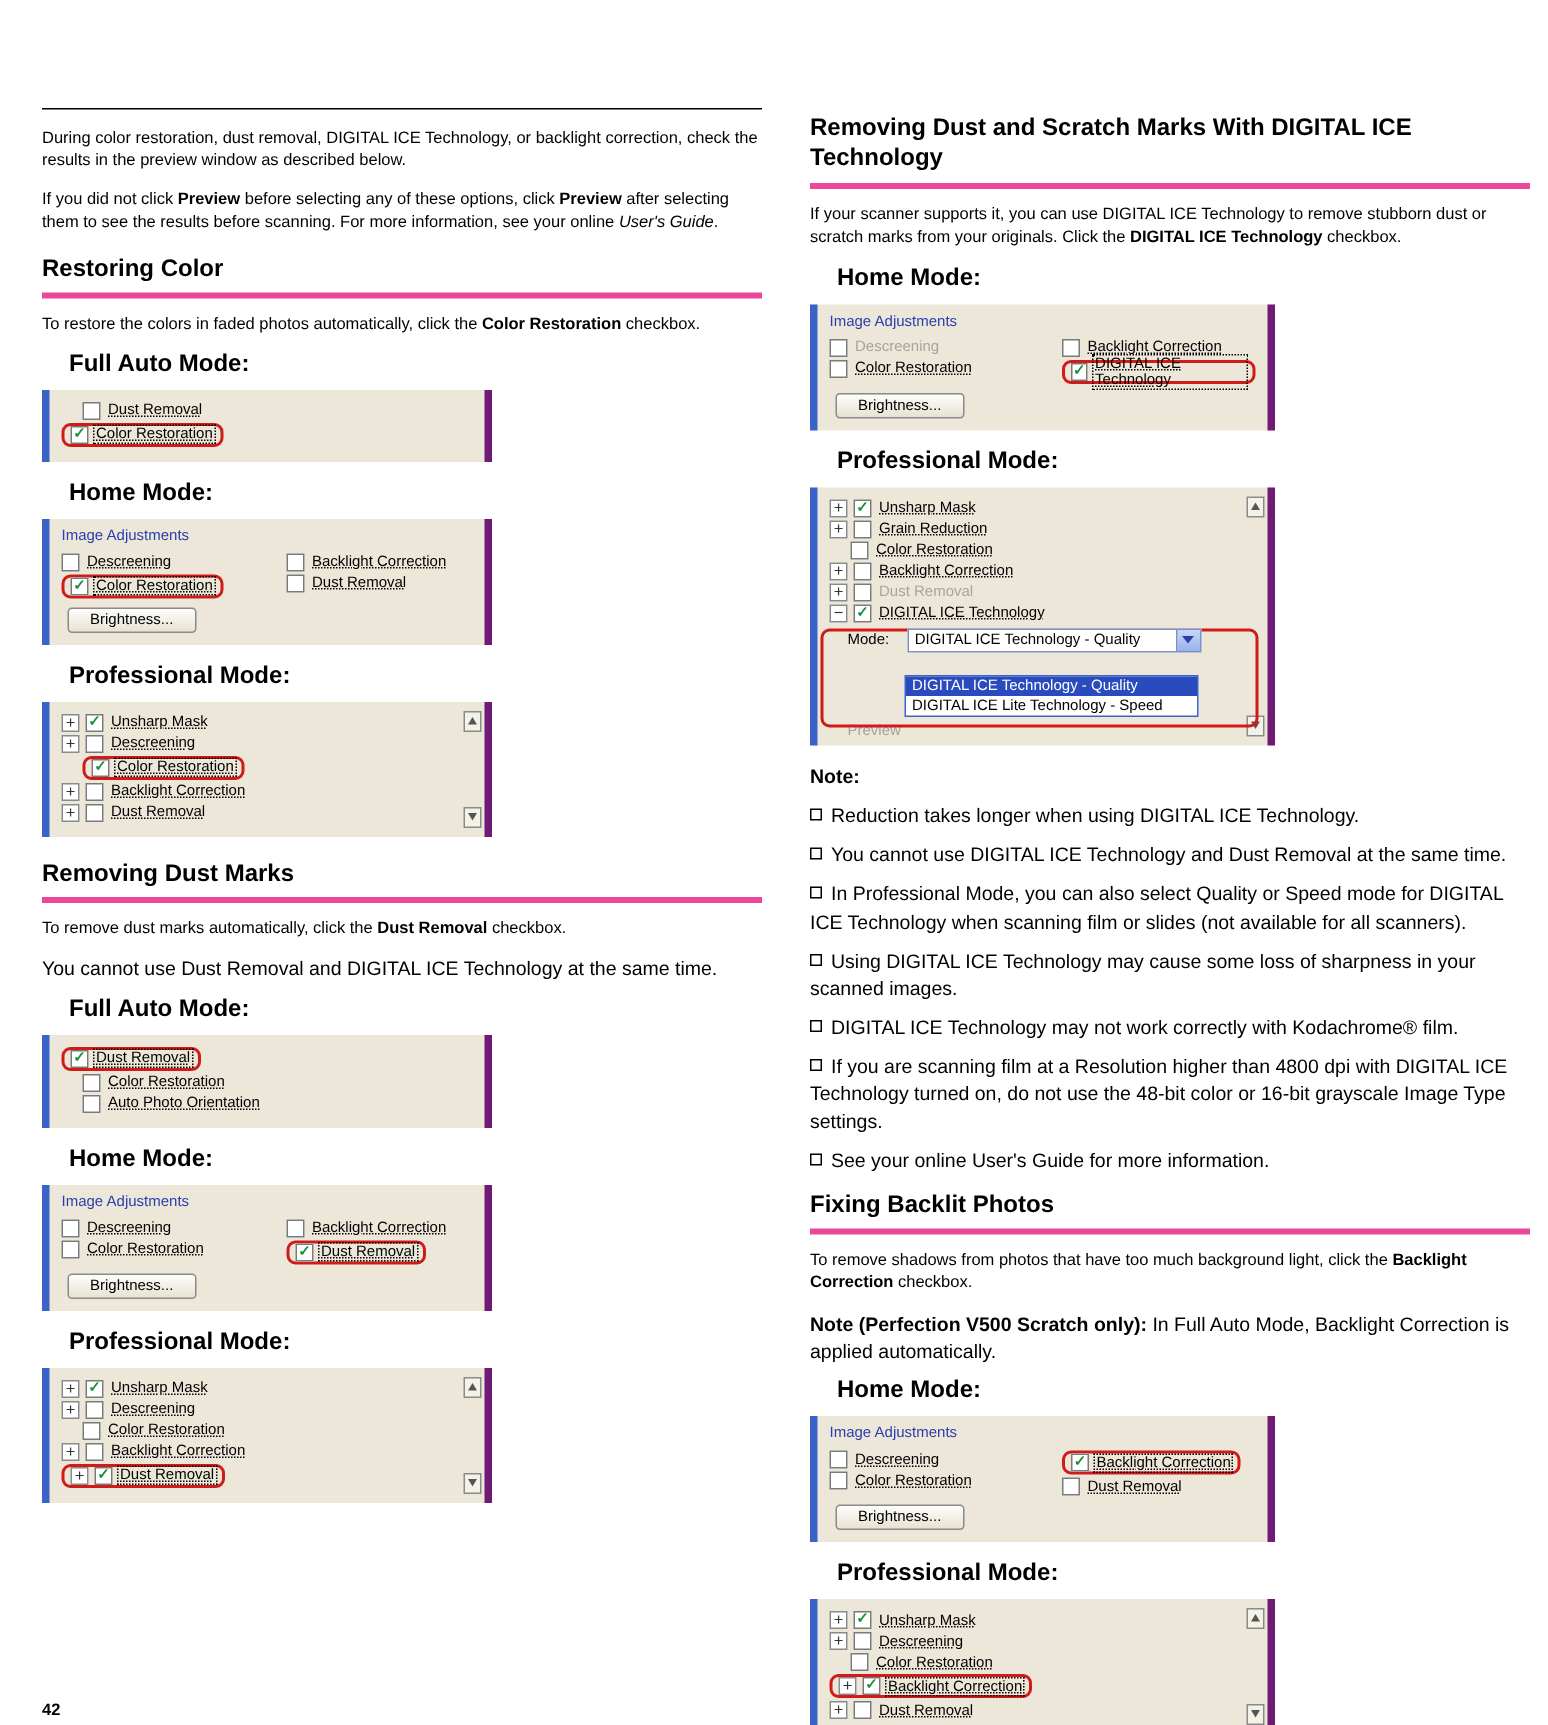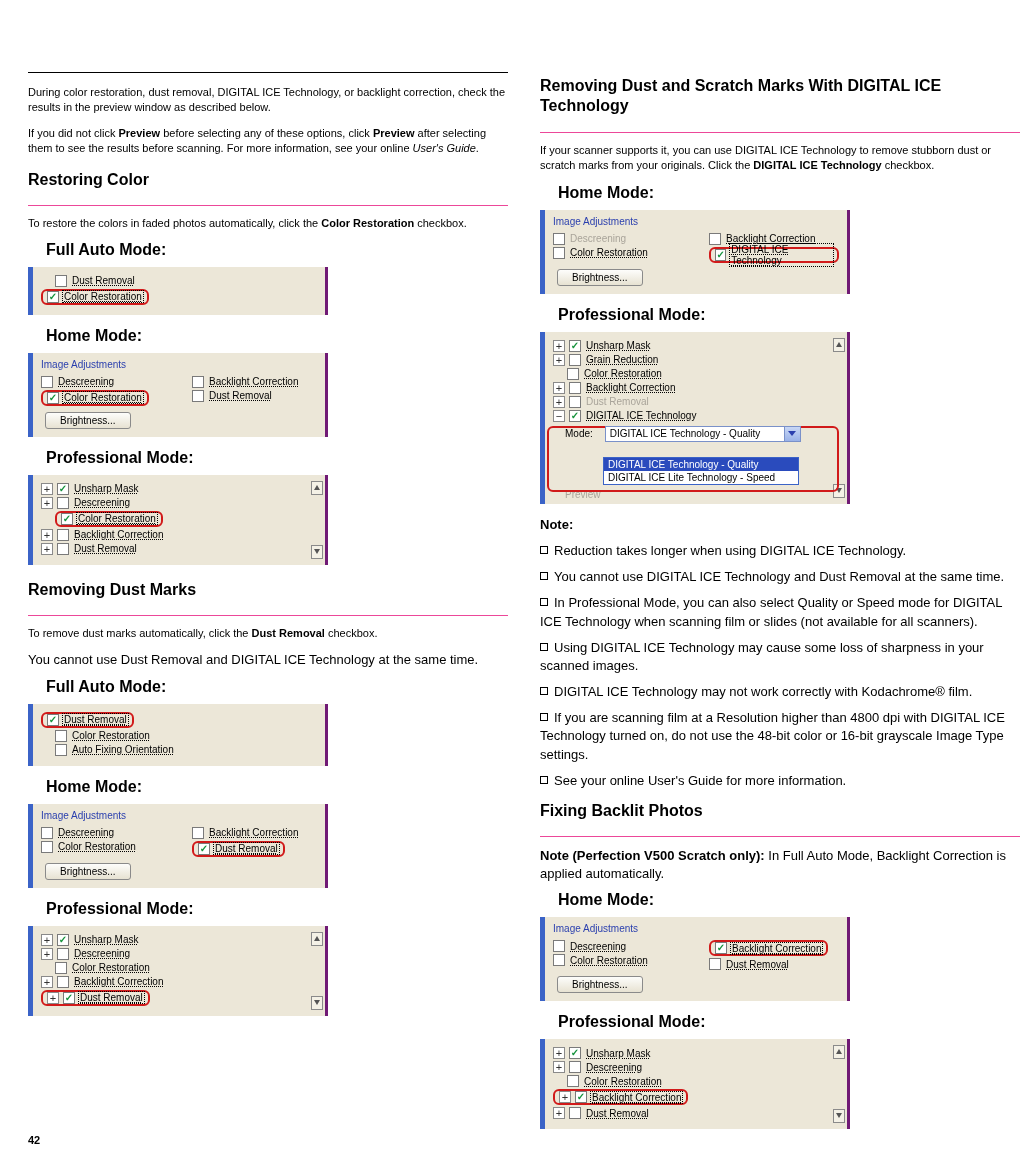--- a/index.html
+++ b/index.html
@@ -16,22 +16,22 @@
   .col-left, .col-right {
     position: absolute;
     width: 480px;
   }
   .col-left { left: 28px; top: 0; }
   .col-right { left: 540px; top: 0; }
 
   .heading {
     font-size: 16px;
     font-weight: bold;
-    padding: 4px 0 16px 0;
-    border-bottom: 1px solid #ec4899;
+    padding: 4px 0 6px 0;
+    border-bottom: 4px solid #ec4899;
     margin-bottom: 10px;
   }
   .page-top-rule {
     border-bottom: 1px solid #000;
     height: 0;
     margin-top: 72px;
     margin-bottom: 12px;
   }
   .body-text {
     font-size: 11px;
@@ -49,21 +49,21 @@
     line-height: 1.4;
     margin: 2px 0 8px 0;
   }
   .note b { font-weight: bold; }
   .sq { display:inline-block; width:8px; height:8px; border:1px solid #000; margin-right:6px; vertical-align:1px; }
 
   
   .panel {
     position: relative;
     border-left: 5px solid #3b63c7;
-    border-right: 3px solid #701a75;
+    border-right: 5px solid #701a75;
     background: #ece7d8;
     margin: 8px 0 12px 0;
     padding: 6px 8px 8px 8px;
     height: auto;
   }
   .panel-narrow { width: 300px; }
   .panel-wide { width: 310px; margin-left: 0; }
 
   .panel-title {
     color: #2a3fae;
@@ -333,21 +333,21 @@
         <span class="cb checked"></span>
         <span class="opt-label boxed u">Dust Removal</span>
       </span>
     </div>
     <div class="row indent">
       <span class="cb"></span>
       <span class="opt-label u">Color Restoration</span>
     </div>
     <div class="row indent">
       <span class="cb"></span>
-      <span class="opt-label u">Auto Fixing Orientation</span>
+      <span class="opt-label u">Auto Photo Orientation</span>
     </div>
   </div>
 
   <div class="mode-label">Home Mode:</div>
 
   <div class="panel panel-narrow">
     <div class="panel-title">Image Adjustments</div>
     <div class="two-col">
       <div>
         <div class="row">
@@ -501,20 +501,21 @@
   <div class="note"><b>Note:</b></div>
   <div class="note"><span class="sq"></span><span>Reduction takes longer when using DIGITAL ICE Technology.</span></div>
   <div class="note"><span class="sq"></span><span>You cannot use DIGITAL ICE Technology and Dust Removal at the same time.</span></div>
   <div class="note"><span class="sq"></span><span>In Professional Mode, you can also select Quality or Speed mode for DIGITAL ICE Technology when scanning film or slides (not available for all scanners).</span></div>
   <div class="note"><span class="sq"></span><span>Using DIGITAL ICE Technology may cause some loss of sharpness in your scanned images.</span></div>
   <div class="note"><span class="sq"></span><span>DIGITAL ICE Technology may not work correctly with Kodachrome® film.</span></div>
   <div class="note"><span class="sq"></span><span>If you are scanning film at a Resolution higher than 4800 dpi with DIGITAL ICE Technology turned on, do not use the 48-bit color or 16-bit grayscale Image Type settings.</span></div>
   <div class="note"><span class="sq"></span><span>See your online User's Guide for more information.</span></div>
 
   <div class="heading">Fixing Backlit Photos</div>
+  <div class="body-text">To remove shadows from photos that have too much background light, click the <b>Backlight Correction</b> checkbox.</div>
   <div class="note"><b>Note (Perfection V500 Scratch only):</b> In Full Auto Mode, Backlight Correction is applied automatically.</div>
 
   <div class="mode-label">Home Mode:</div>
 
   <div class="panel panel-wide" style="width:310px;">
     <div class="panel-title">Image Adjustments</div>
     <div class="two-col">
       <div>
         <div class="row">
           <span class="cb"></span>

